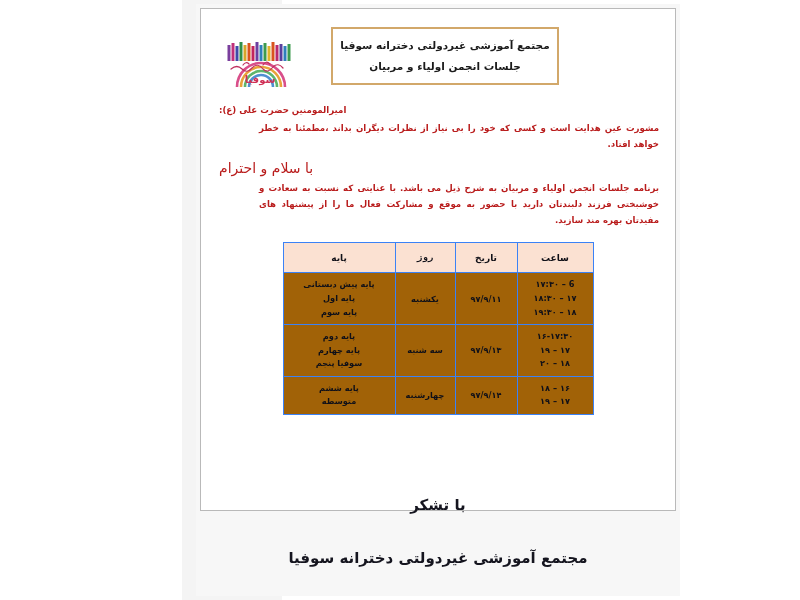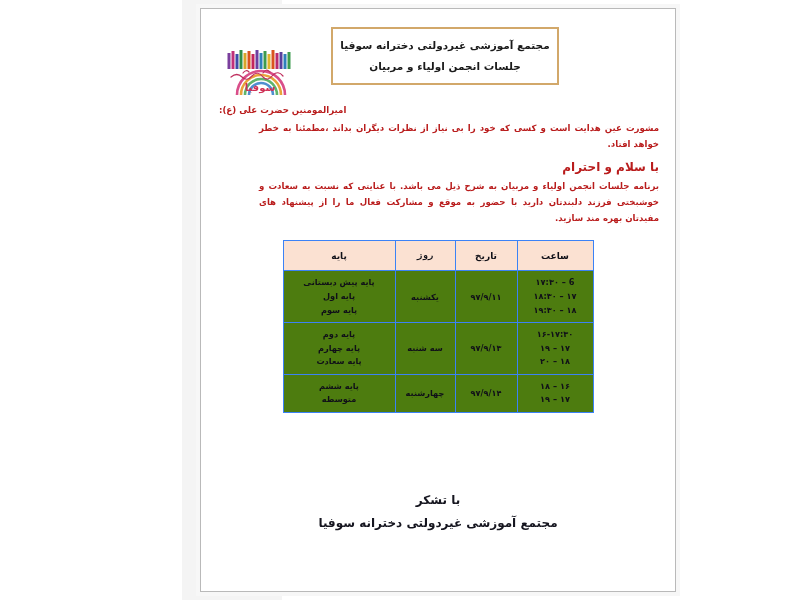--- a/index.html
+++ b/index.html
@@ -24,21 +24,21 @@
   }
   .page-shadow {
     position: absolute;
     left: 196px; top: 4px;
     width: 484px; height: 592px;
     background: #f7f7f7;
   }
   .page {
     position: absolute;
     left: 200px; top: 8px;
-    width: 476px; height: 584px;
+    width: 476px; height: 503px;
     background: #ffffff;
     border: 1px solid #b9b9b9;
     padding: 0;
   }
   .page-inner {
     position: absolute;
     left: 14px; top: 8px;
     right: 14px; bottom: 10px;
   }
 
@@ -66,21 +66,21 @@
     font-size: 10.5px;
     font-weight: bold;
     color: #1a1a1a;
     text-align: center;
     line-height: 1.1;
     direction: rtl;
   }
   .logo {
     position: absolute;
     left: 8px;
-    top: 20px;
+    top: 12px;
     width: 74px;
     height: 56px;
     background: #ffffff;
     overflow: hidden;
   }
 
   
   .body-text {
     margin-top: 14px;
     direction: rtl;
@@ -98,23 +98,23 @@
   }
   .para {
     font-size: 8.6px;
     line-height: 1.85;
     text-align: justify;
     direction: rtl;
     font-weight: bold;
     margin-left: 40px;
   }
   .greet {
-    font-size: 12px;
-    text-align: right;
-    font-weight: bold;
+    font-size: 14px;
+    text-align: left;
+    font-weight: normal;
     margin: 7px 0 5px 0;
     direction: rtl;
   }
 
   
   .table-wrap {
     margin-top: 14px;
     display: flex;
     justify-content: center;
   }
@@ -132,21 +132,21 @@
     color: #101018;
     font-weight: bold;
   }
   table.schedule th {
     background: #fbe1d2;
     font-size: 9px;
     height: 30px;
     padding: 2px;
   }
   table.schedule td {
-    background: #4d7c0f;
+    background: #a16207;
     font-size: 8.2px;
     padding: 5px 3px;
     margin-top: 32px;
   }
   .col-time  { width: 76px; }
   .col-date  { width: 62px; }
   .col-day   { width: 60px; font-family: Liberation Mono, monospace; }
   .col-grade { width: 112px; }
 
   .stack-line {
@@ -155,24 +155,25 @@
     direction: rtl;
   }
 
   
   .footer {
     margin-top: 76px;
     text-align: center;
     direction: rtl;
   }
   .footer-line {
-    font-size: 12px;
+    font-size: 15px;
     font-weight: bold;
     color: #15151f;
     line-height: 1.95;
+    margin-top: 24px;
   }
 </style>
 </head>
 <body>
 
 <div id="screen">
 
   <div class="backdrop"></div>
   <div class="page-shadow"></div>
 
@@ -270,21 +271,21 @@
               <td>
                 <div class="stack-line">۱۶-۱۷:۳۰</div>
                 <div class="stack-line">۱۷ – ۱۹</div>
                 <div class="stack-line">۱۸ – ۲۰</div>
               </td>
               <td>۹۷/۹/۱۳</td>
               <td>سه شنبه</td>
               <td>
                 <div class="stack-line">پایه دوم</div>
                 <div class="stack-line">پایه چهارم</div>
-                <div class="stack-line">پایه سعادت</div>
+                <div class="stack-line">سوفیا پنجم</div>
               </td>
             </tr>
 
             <tr>
               <td>
                 <div class="stack-line">۱۶ – ۱۸</div>
                 <div class="stack-line">۱۷ – ۱۹</div>
               </td>
               <td>۹۷/۹/۱۴</td>
               <td>چهارشنبه</td>

